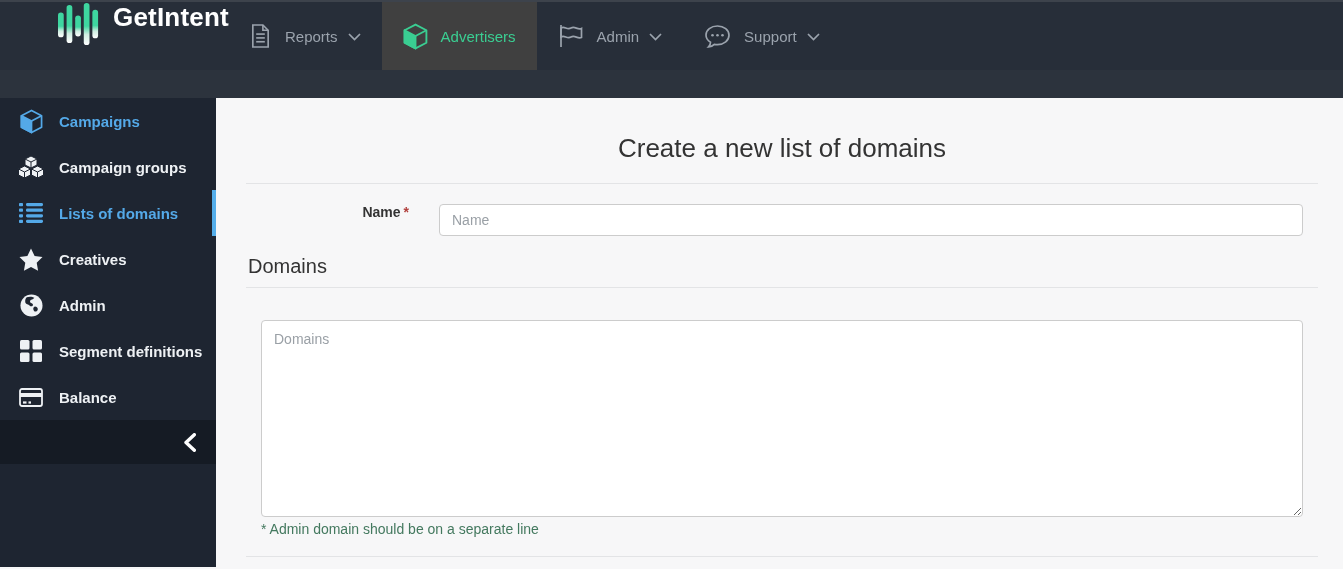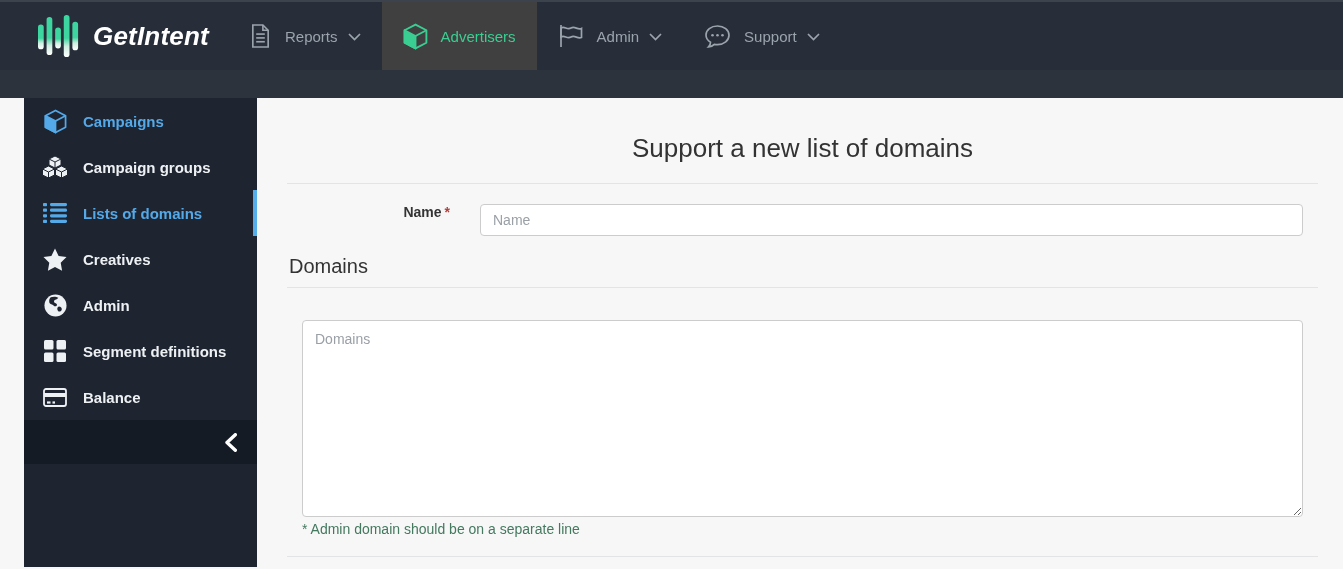--- a/index.html
+++ b/index.html
@@ -4,39 +4,39 @@
 <style>
   * { margin:0; padding:0; box-sizing:border-box; }
   html,body { width:1343px; height:569px; overflow:hidden; }
   body { font-family:"Liberation Sans","DejaVu Sans",sans-serif; background:#f7f7f8; }
 
   
   .topbar {
     height:70px; background:#272e39; display:flex; align-items:stretch;
     border-top:2px solid #3d434c;
   }
-  .logo { display:flex; align-items:center; gap:13px; padding-left:38px; width:228px; cursor:pointer;font-style:italic; }
+  .logo { display:flex; align-items:flex-start; gap:13px; padding-left:58px; width:228px; cursor:pointer; }
   .logo-text { color:#ffffff; font-size:26px; font-weight:bold; letter-spacing:.2px; }
   .topnav { display:flex; align-items:stretch; }
   .nav-item {
     display:flex; align-items:center; gap:13px; padding:0 21px;
     color:#9ba3ad; font-size:15px; cursor:pointer; white-space:nowrap;
   }
   .nav-item .nav-chevron { margin-left:-3px; margin-top:2px; }
   .nav-item.active { background:#404040; color:#3ace92; }
   .nav-item.active svg { color:#3ace92; }
 
   
   .strip { height:28px; background:#2c333d; }
 
   
   .layout { display:flex; height:469px; }
 
   
-  .sidebar { width:233px; background:#1e2531; display:flex; flex-direction:column; flex-shrink:0;margin-left:24px; }
+  .sidebar { width:216px; background:#1e2531; display:flex; flex-direction:column; flex-shrink:0; }
   .side-item {
     position:relative; height:46px; display:flex; align-items:center;
     padding-left:18px; gap:15px; color:#eef1f4; font-size:15px; font-weight:600; cursor:pointer;
   }
   .side-item .ico { width:26px; display:flex; justify-content:center; align-items:center; }
   .side-item.blue { color:#54a9e8; }
   .active-bar { position:absolute; right:0; top:0; bottom:0; width:4px; background:#55aeea; }
   .collapse-strip {
     height:44px; background:#151b24; display:flex; align-items:center;
     justify-content:flex-end; padding-right:20px; cursor:pointer;
@@ -260,21 +260,21 @@
     <div class="collapse-strip">
       <span>
         <svg width="12" height="19" viewBox="0 0 12 19" fill="none" stroke="#ffffff" stroke-width="3.4" stroke-linecap="round" stroke-linejoin="round">
           <polyline points="10.3,1.7 2,9.5 10.3,17.3"></polyline>
         </svg>
       </span>
     </div>
   </aside>
 
   <main class="main">
-    <h1 class="page-title">Support a new list of domains</h1>
+    <h1 class="page-title">Create a new list of domains</h1>
     <hr class="divider under-title">
 
     <div class="name-row">
       <label class="name-label">
         <span>Name</span><span class="req">*</span>
       </label>
       <input class="name-input" type="text" placeholder="Name" style="">
     </div>
 
     <h2 class="section-title">Domains</h2>

